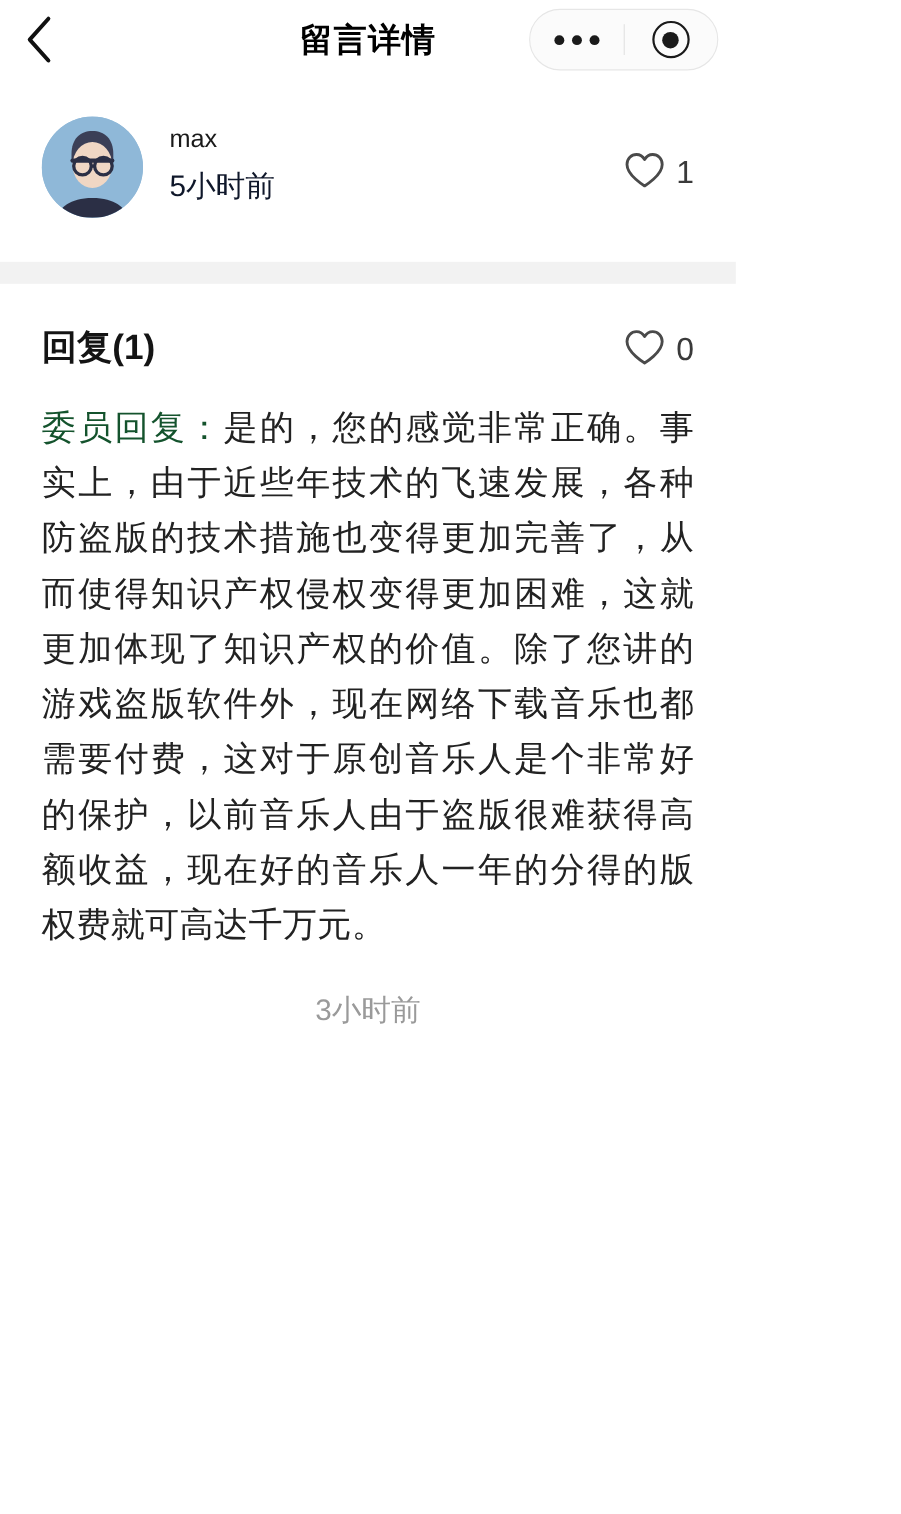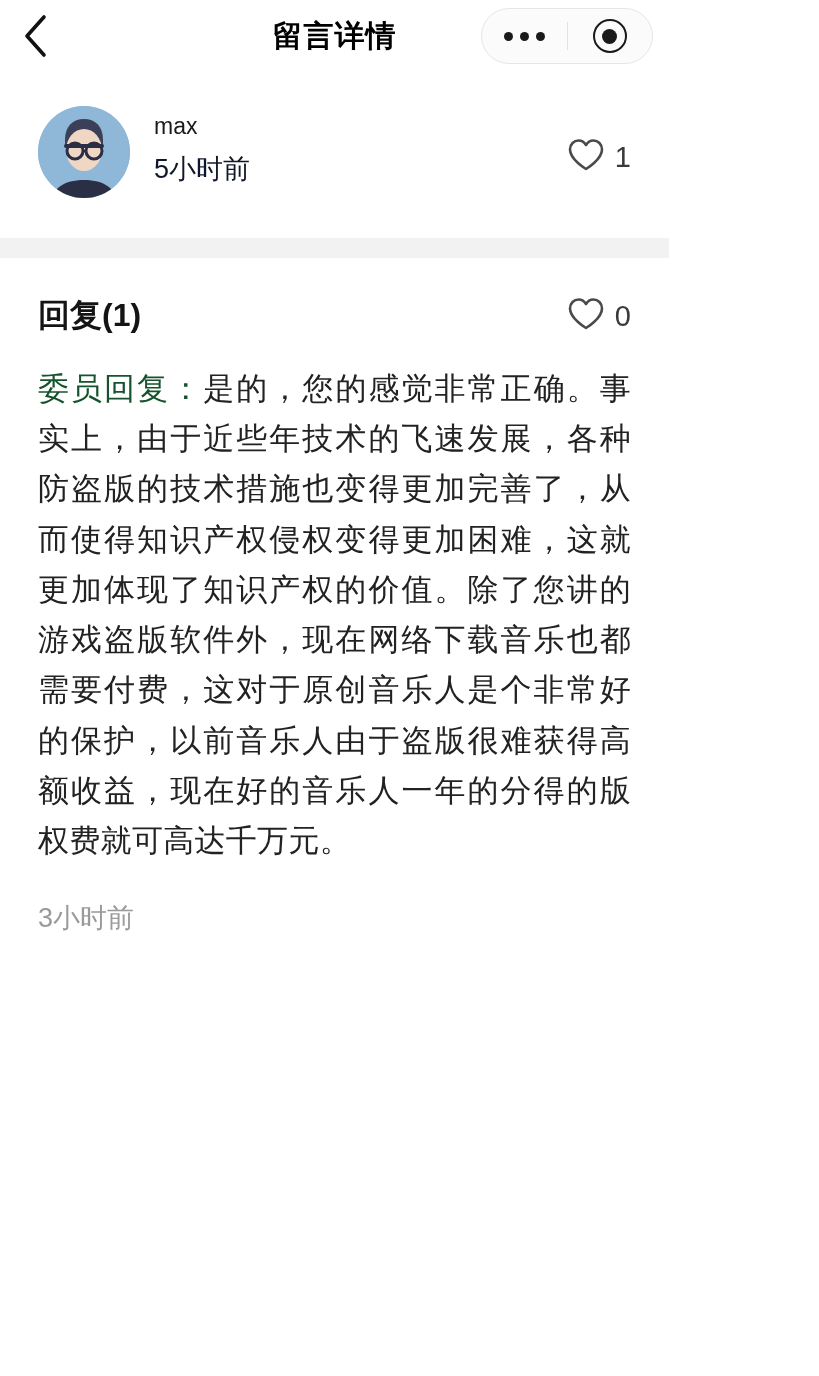--- a/index.html
+++ b/index.html
@@ -157,21 +157,21 @@
     height: 20px;
     background: #f2f2f2;
   }
 
   
   .reply {
     padding: 36px 38px 0 38px;
   }
   .reply-head {
     display: flex;
-    align-items: center;
+    align-items: flex-end;
     justify-content: space-between;
   }
   .reply-title {
     font-size: 32px;
     font-weight: bold;
     color: #141414;
   }
   .reply-like {
     display: flex;
     align-items: center;
@@ -190,20 +190,21 @@
     text-align: justify;
     letter-spacing: 0.3px;
   }
   .reply-label {
     color: #14532d;
   }
   .reply-time {
     margin-top: 34px;
     font-size: 27px;
     color: #9a9a9a;
+    text-align: center;
   }
 </style>
 </head>
 <body>
 
 <div class="page">
 
   <div class="navbar">
     <div class="nav-back">
       <span>

